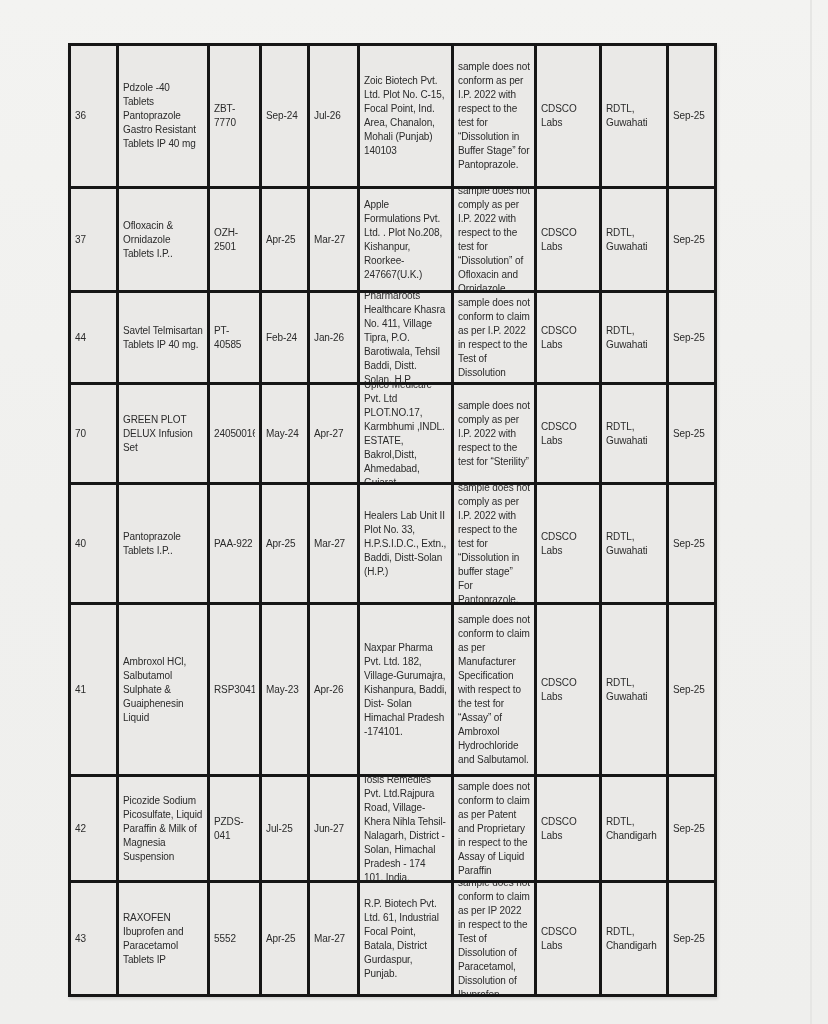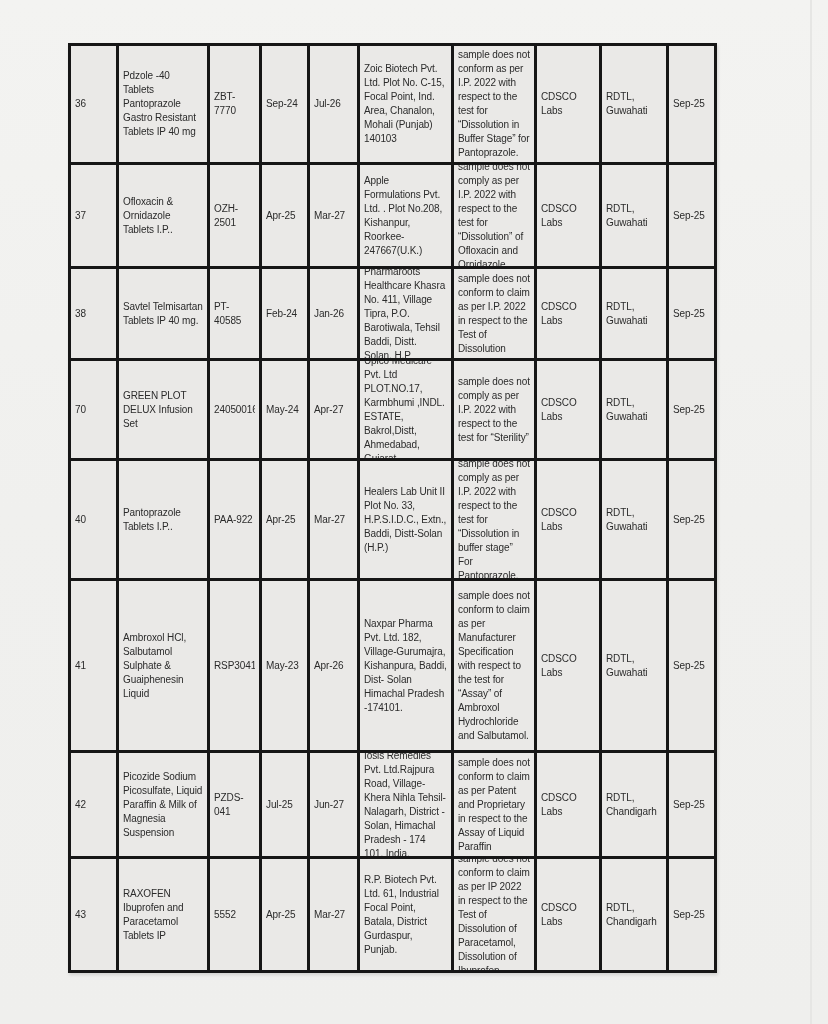--- a/index.html
+++ b/index.html
@@ -32,21 +32,21 @@
     letter-spacing:-0.1px;
     background:#eae9e7;
     word-wrap:break-word;
   }
   .cw {
     display:flex;
     align-items:center;
     overflow:hidden;
   }
   
-  tr.r0 .cw { height:116px; }
+  tr.r0 .cw { height:140px; }
   tr.r1 .cw { height:101px; }
   tr.r2 .cw { height:89px; }
   tr.r3 .cw { height:97px; }
   tr.r4 .cw { height:117px; }
   tr.r5 .cw { height:169px; }
   tr.r6 .cw { height:103px; }
   tr.r7 .cw { height:111px; }
   
   col.c-sr   { width:48px; }
   col.c-prod { width:91px; }
@@ -143,21 +143,21 @@
           </td>
       <td>
             <div class="cw">RDTL, Guwahati</div>
           </td>
       <td>
             <div class="cw">Sep-25</div>
           </td>
     </tr>
         <tr class="r2">
       <td>
-            <div class="cw">38</div>
+            <div class="cw">44</div>
           </td>
       <td>
             <div class="cw">Savtel Telmisartan Tablets IP 40 mg.</div>
           </td>
       <td>
             <div class="cw">PT-40585</div>
           </td>
       <td>
             <div class="cw">Feb-24</div>
           </td>

